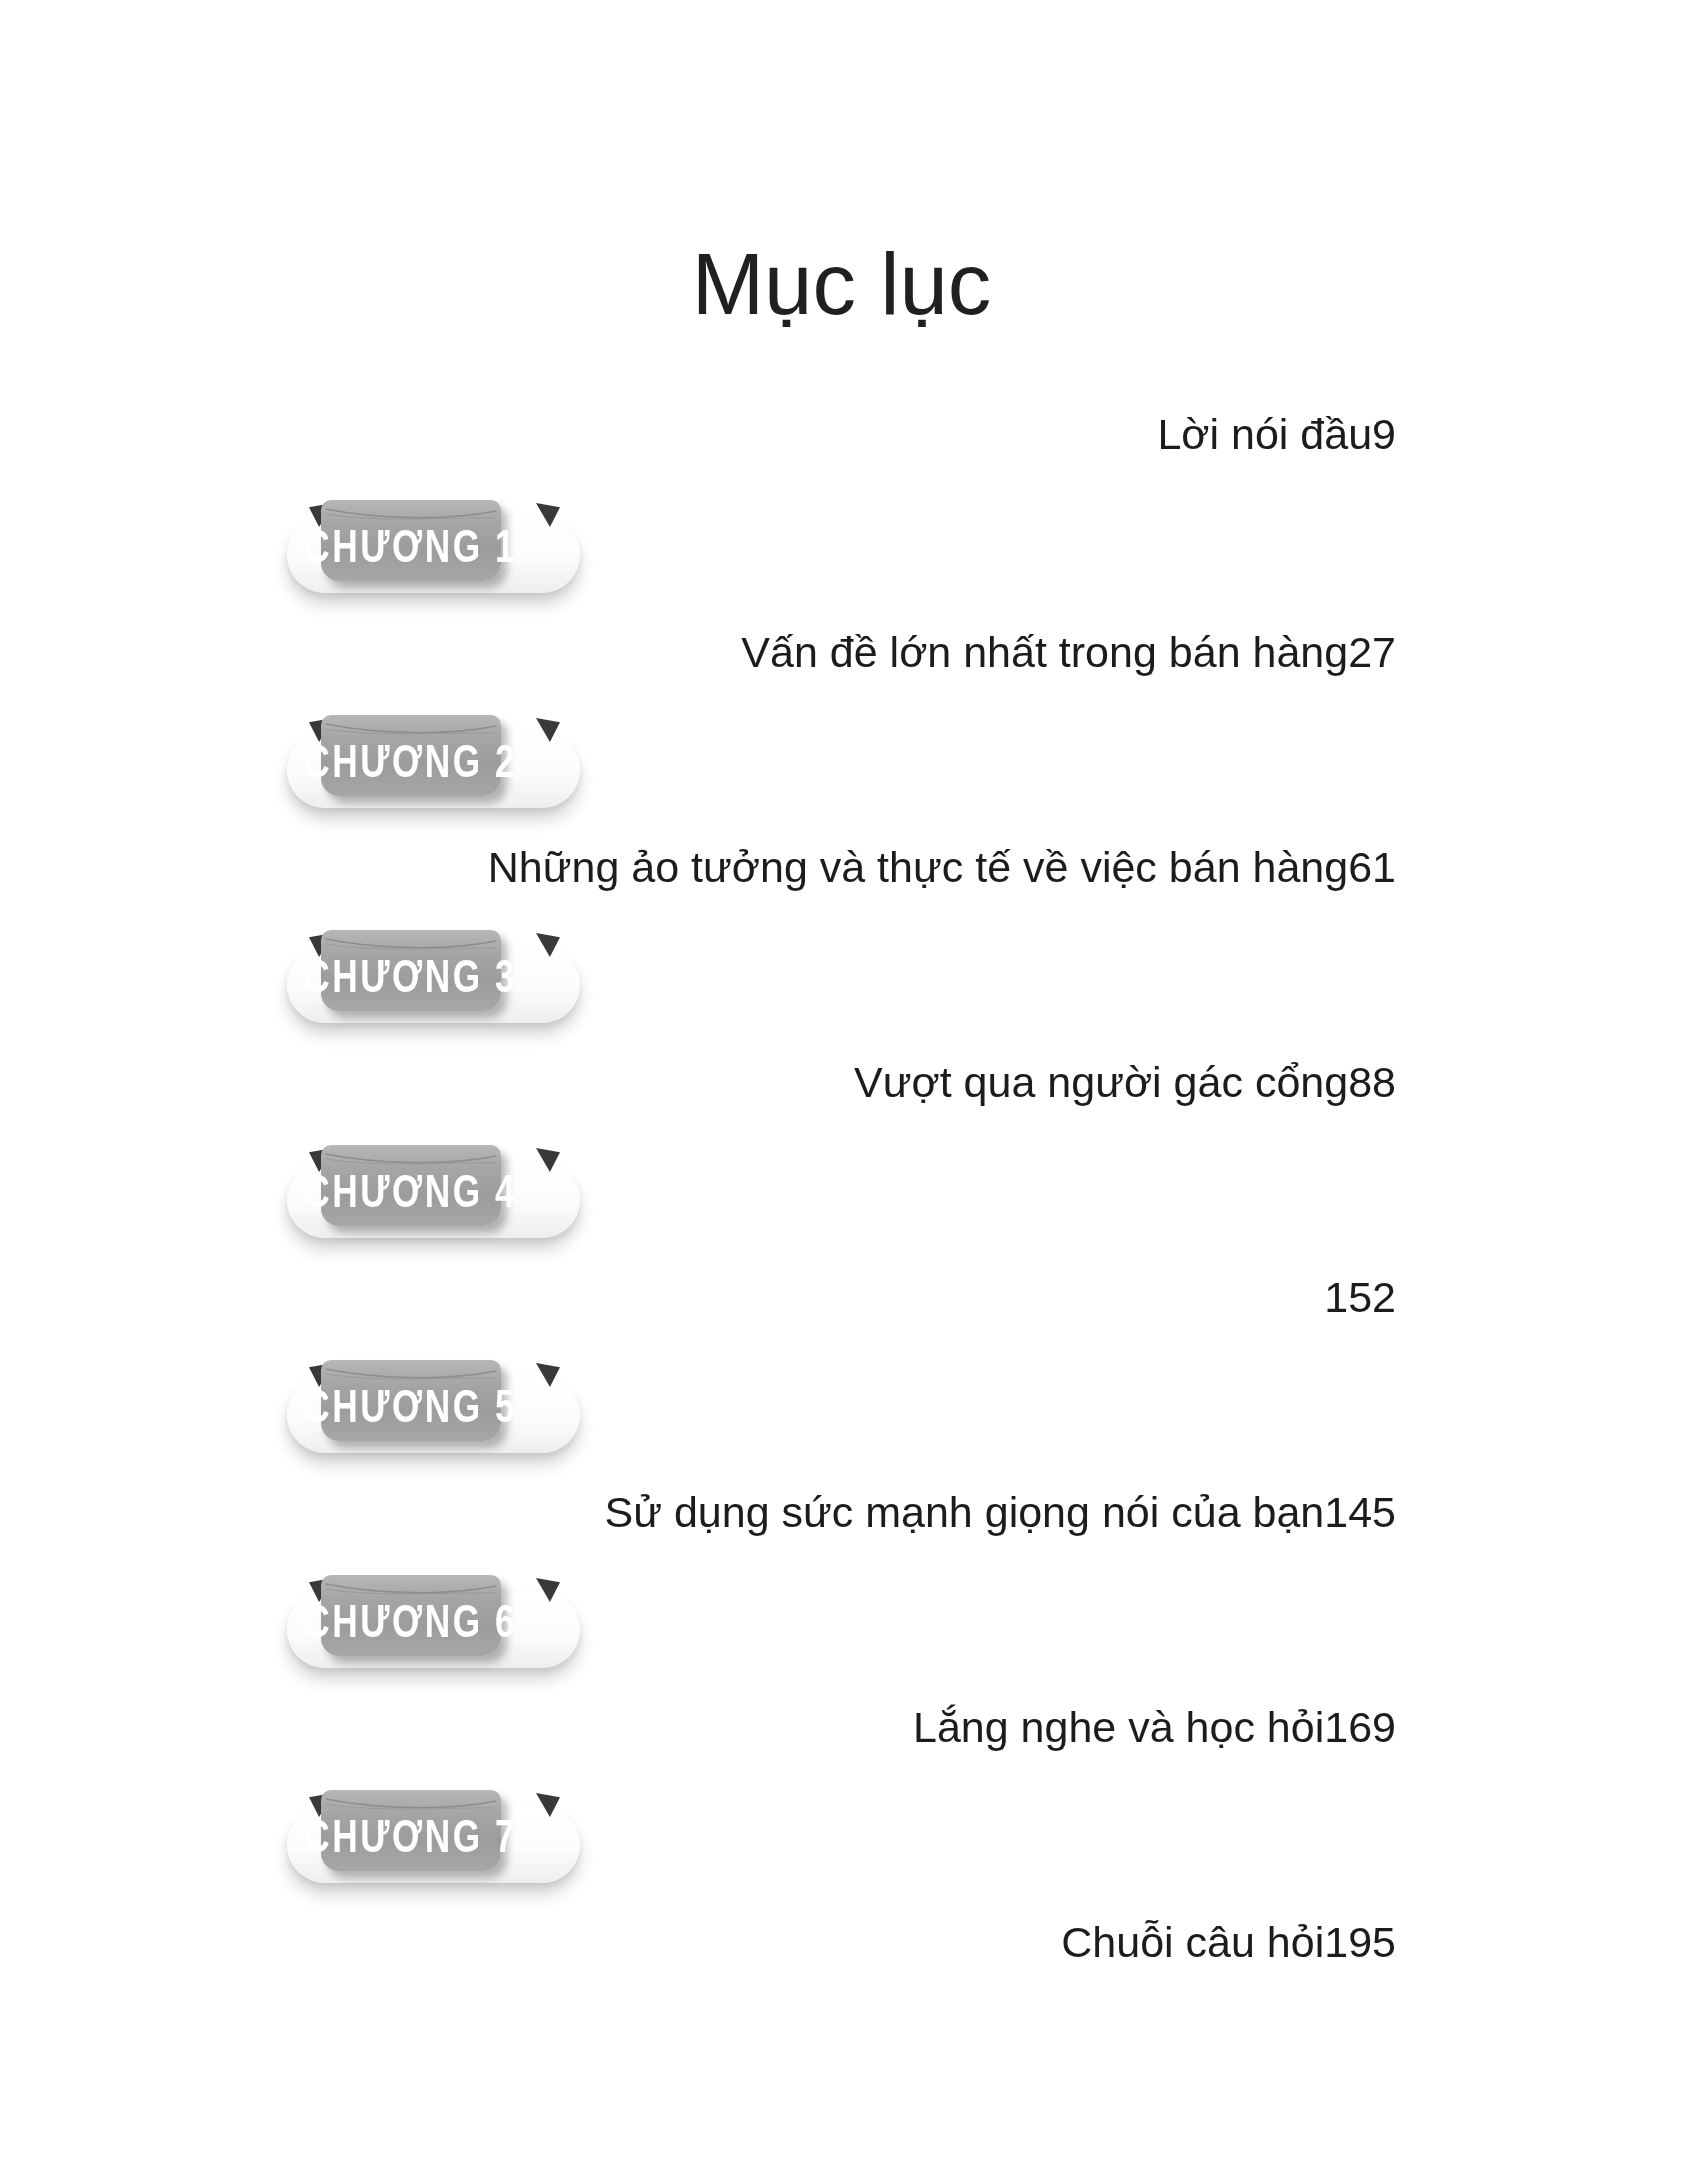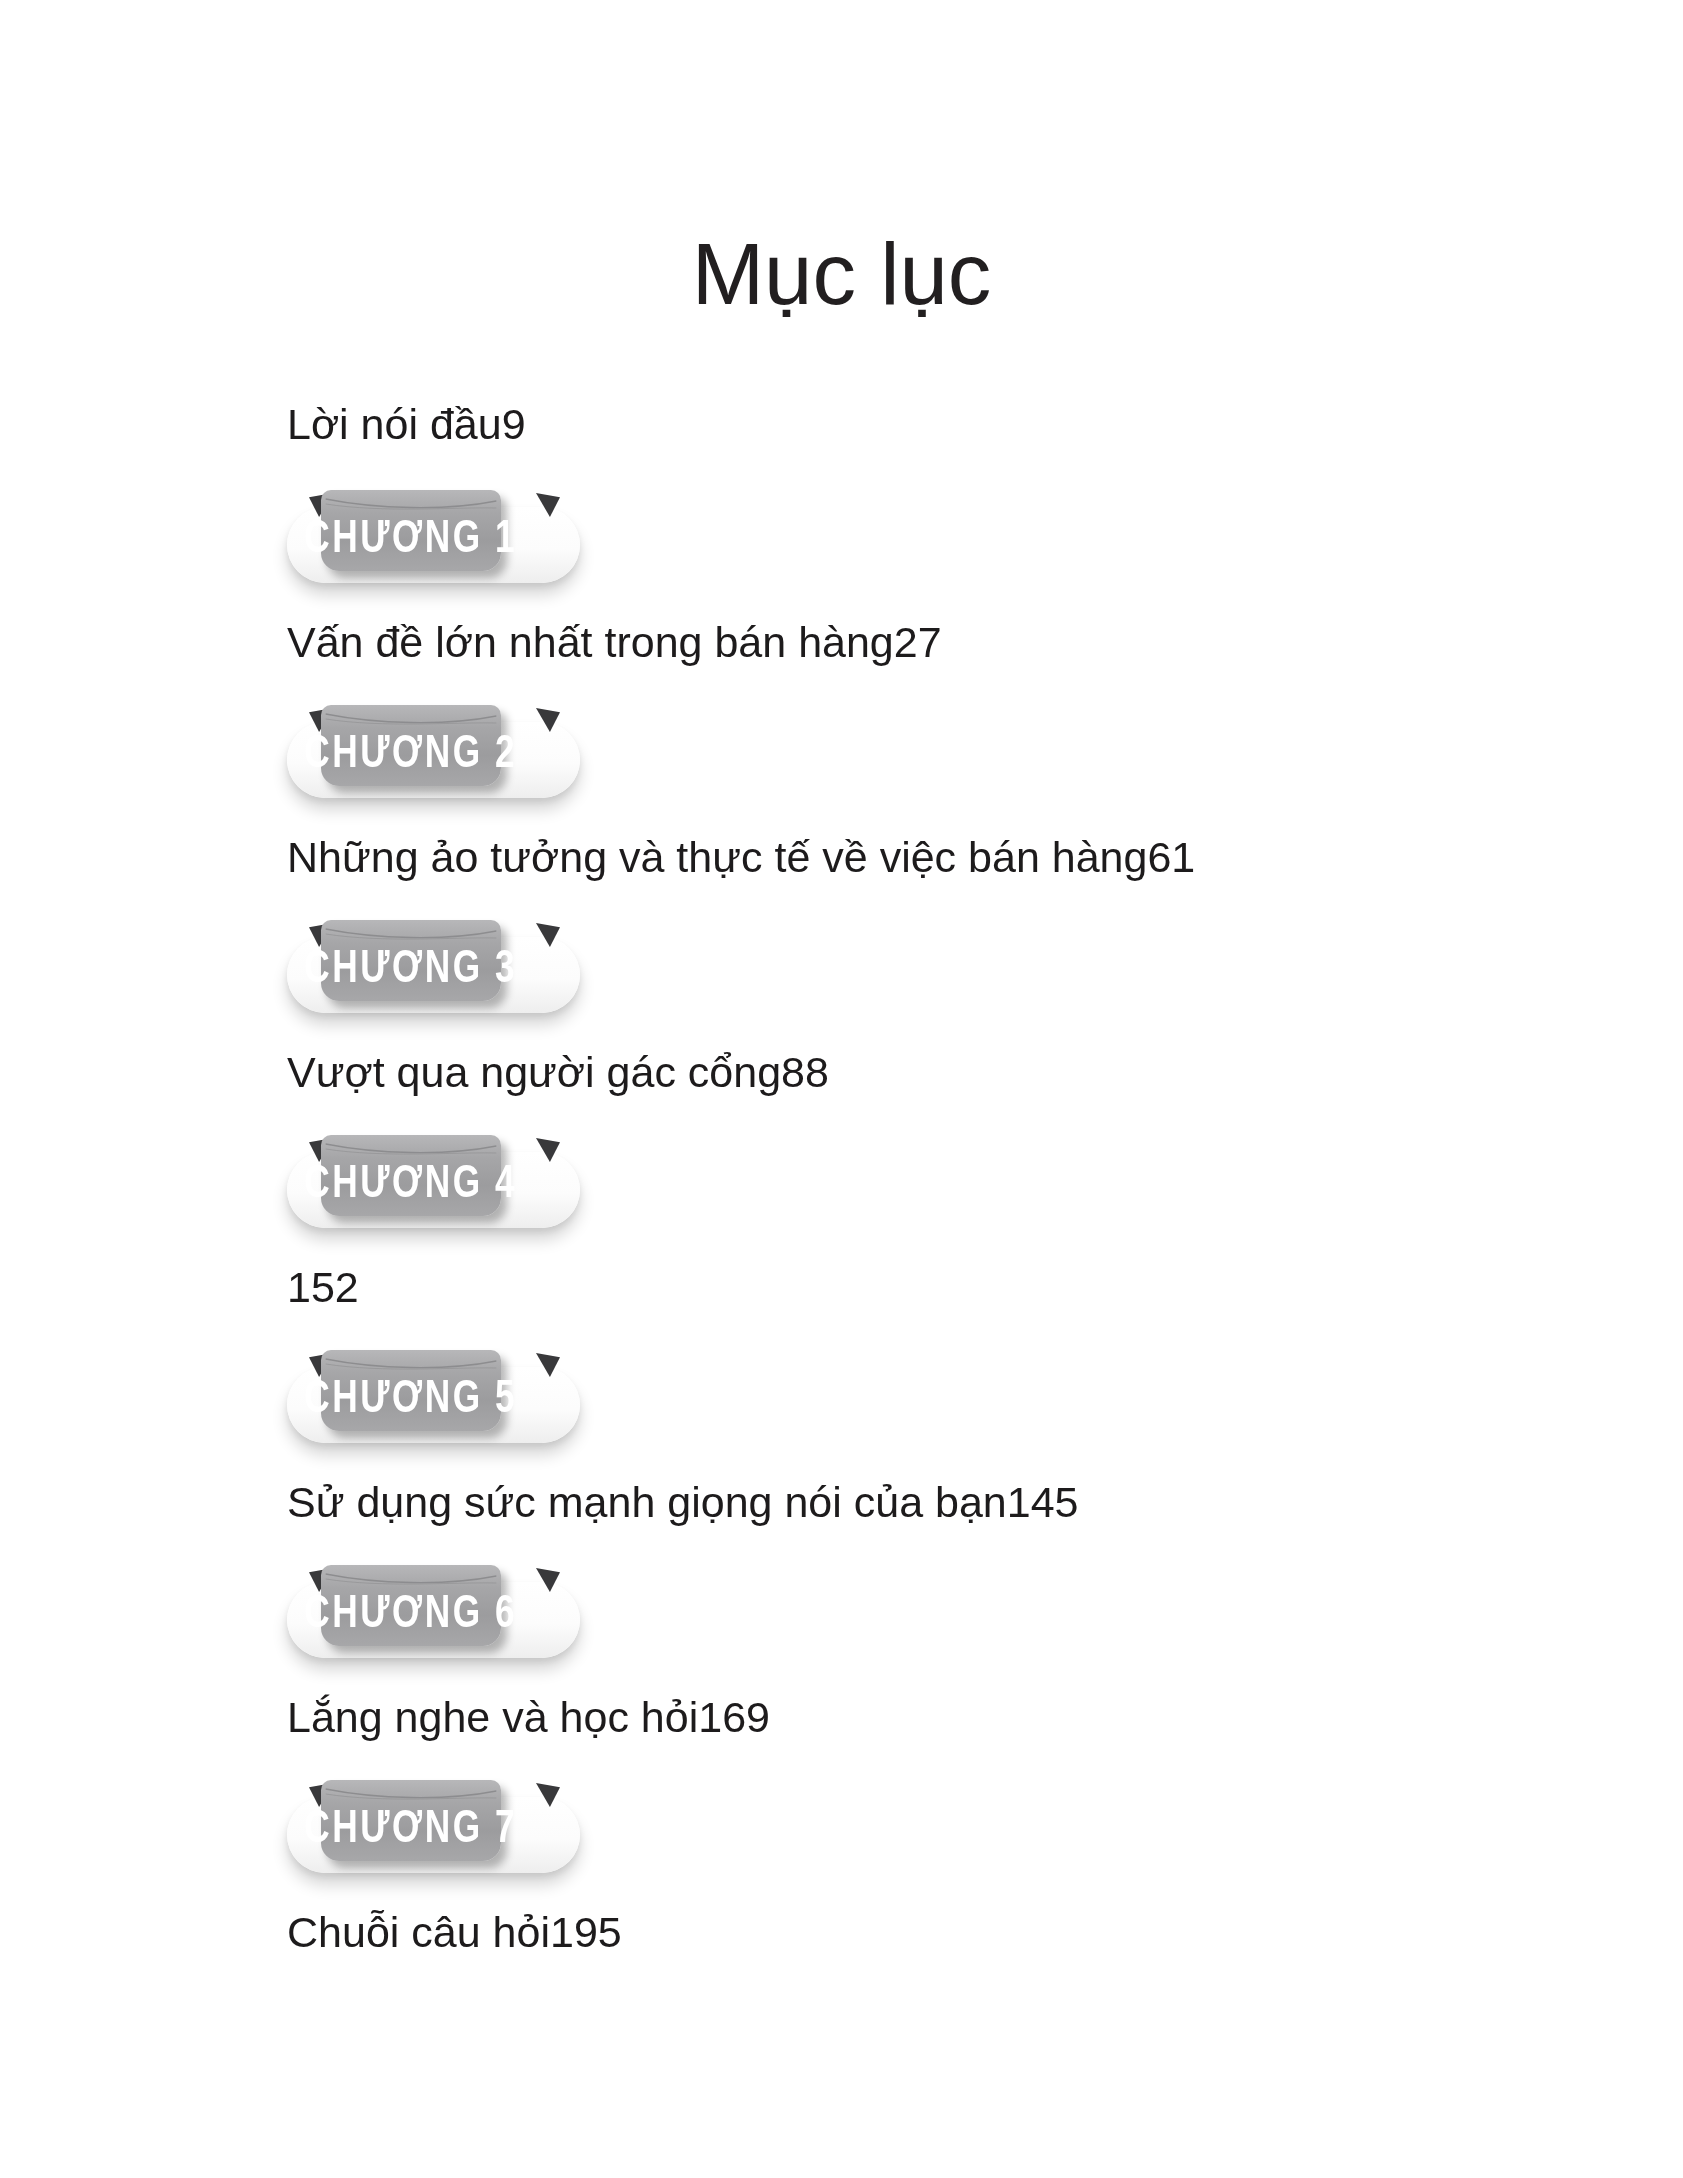--- a/index.html
+++ b/index.html
@@ -5,37 +5,37 @@
   html, body { margin: 0; padding: 0; }
   body {
     width: 1683px;
     height: 2178px;
     background: #ffffff;
     font-family: "Liberation Sans", "DejaVu Sans", sans-serif;
     color: #1d1b1c;
     overflow: hidden;
   }
   .content {
-    padding: 4px 287px;
+    padding: 14px 287px;
     box-sizing: border-box;
     width: 1683px;
   }
   .page-title {
     margin: 0;
     padding-top: 222px;
     text-align: center;
     font-size: 87px;
     line-height: 95px;
     font-weight: 500;
     color: #221f20;
     letter-spacing: 0px;
   }
   .toc-row {
     display: flex;
-    justify-content: flex-start;
+    justify-content: flex-end;
     align-items: baseline;
     font-size: 43px;
     line-height: 44px;
     font-weight: 400;
     color: #1d1b1c;
   }
   .intro-row { margin-top: 81px; }
   .entry-title { text-align: left; }
   .entry-page  { text-align: right; }
 

